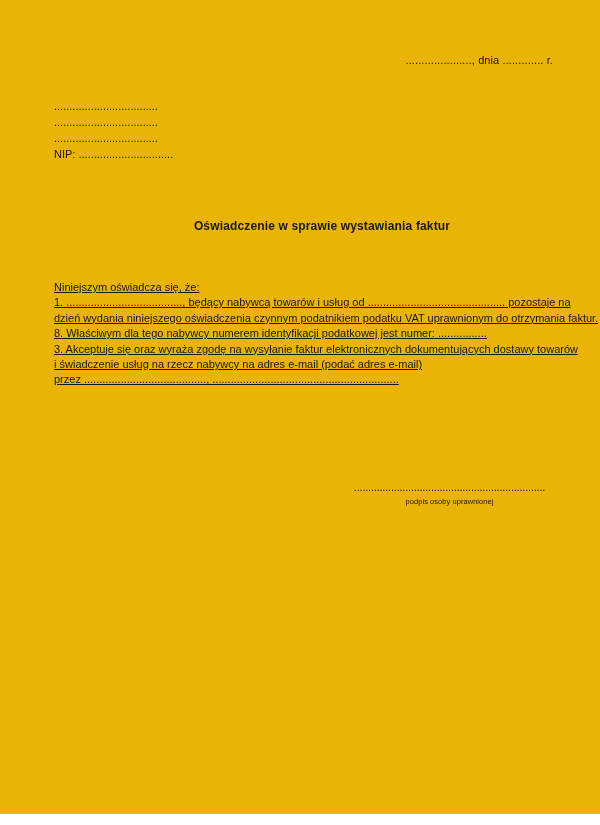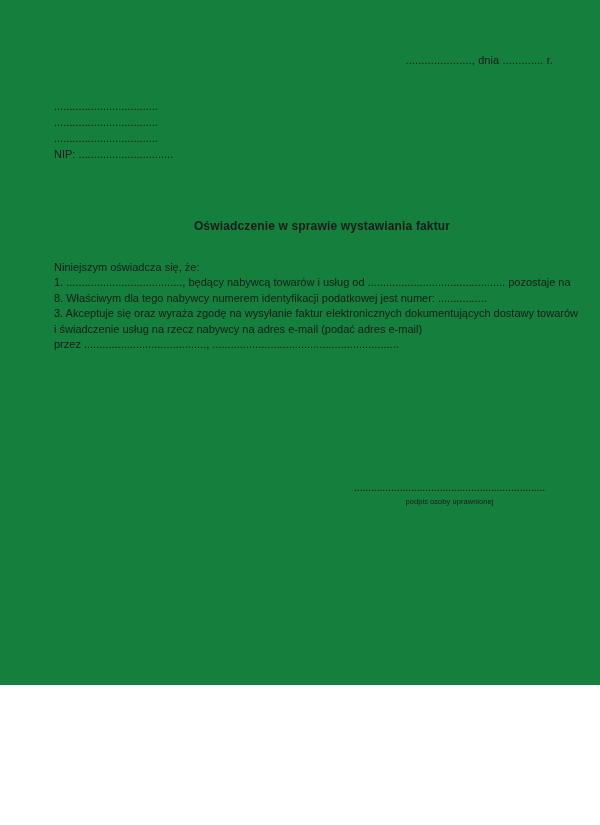--- a/index.html
+++ b/index.html
@@ -12,22 +12,22 @@
     background: #ffffff;
     font-family: "Liberation Sans", sans-serif;
     color: #1a1a1a;
     position: relative;
     overflow: hidden;
   }
 
   .page {
     position: relative;
     width: 600px;
-    height: 685px;
-    background: #15803d;
+    height: 814px;
+    background: #eab308;
   }
 
   
   .date-line {
     position: absolute;
     top: 53px;
     right: 47px;
     font-size: 11px;
     line-height: 14px;
     white-space: nowrap;
@@ -56,25 +56,26 @@
     text-align: center;
     font-size: 12px;
     font-weight: bold;
     letter-spacing: 0.15px;
     margin-left: 22px;
   }
 
   
   .body-block {
     position: absolute;
-    top: 260px;
+    top: 280px;
     left: 54px;
     width: 506px;
     font-size: 11px;
     line-height: 15.4px;
+    text-decoration: underline;
   }
   .body-block .line {
     white-space: nowrap;
   }
 
   
   .signature-block {
     position: absolute;
     top: 481px;
     left: 345px;
@@ -108,20 +109,21 @@
     <div class="row">..................................</div>
     <div class="row">..................................</div>
     <div class="row">NIP: ...............................</div>
   </div>
 
   <div class="doc-title">Oświadczenie w sprawie wystawiania faktur</div>
 
   <div class="body-block">
     <div class="line">Niniejszym oświadcza się, że:</div>
     <div class="line">1. ......................................, będący nabywcą towarów i usług od ............................................. pozostaje na</div>
+    <div class="line">dzień wydania niniejszego oświadczenia czynnym podatnikiem podatku VAT uprawnionym do otrzymania faktur.</div>
     <div class="line">8. Właściwym dla tego nabywcy numerem identyfikacji podatkowej jest numer: ................</div>
     <div class="line">3. Akceptuje się oraz wyraża zgodę na wysyłanie faktur elektronicznych dokumentujących dostawy towarów</div>
     <div class="line">i świadczenie usług na rzecz nabywcy na adres e-mail (podać adres e-mail)</div>
     <div class="line">przez ........................................,  .............................................................</div>
   </div>
 
   <div class="signature-block">
     <div class="signature-line">...................................................................</div>
     <div class="signature-caption">podpis osoby uprawnionej</div>
   </div>

